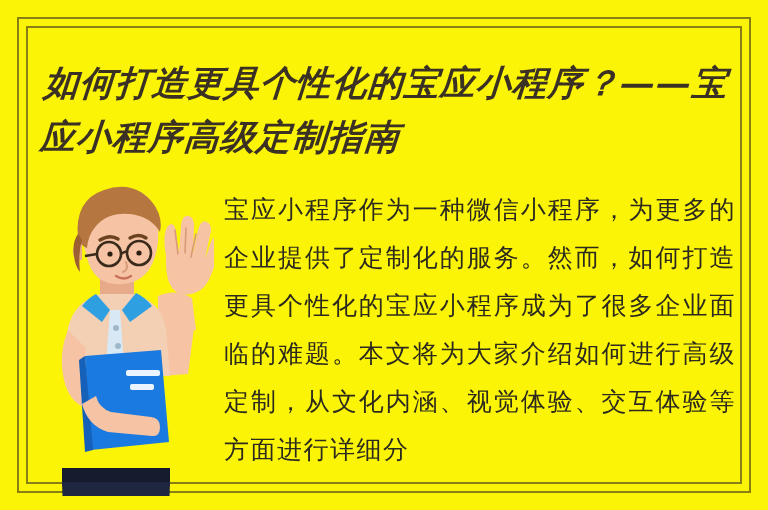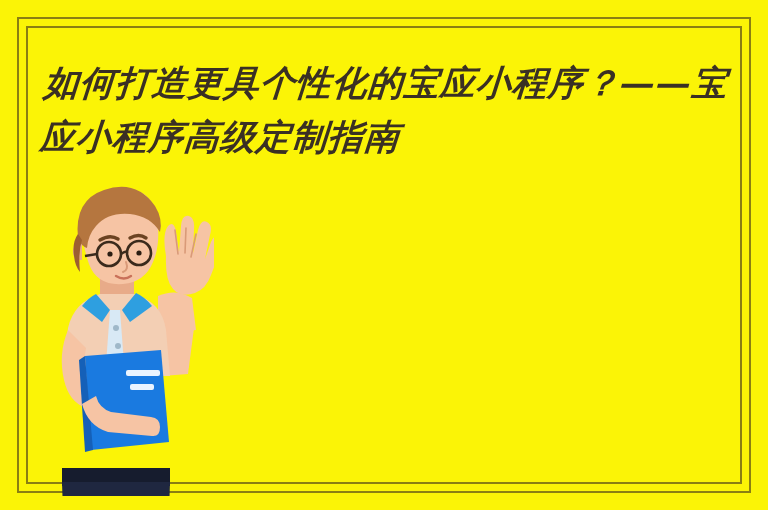--- a/index.html
+++ b/index.html
@@ -140,14 +140,17 @@
 
       <g>
         <path d="M24 290 l108 0 l0 18 l-108 0 z" fill="#161c2e"></path>
         <path d="M24 304 l108 0 q-2 72 -8 116 l-34 0 q-8 -46 -12 -74 q-6 30 -14 74 l-32 0 q-6 -52 -8 -116 z" fill="#1f2740"></path>
       </g>
     </svg>
   </div>
 
   <div class="title"><span>如何打造更具个性化的宝应小程序？——宝应小程序高级定制指南</span></div>
 
+  <div class="body-copy">
+    <p>宝应小程序作为一种微信小程序，为更多的企业提供了定制化的服务。然而，如何打造更具个性化的宝应小程序成为了很多企业面临的难题。本文将为大家介绍如何进行高级定制，从文化内涵、视觉体验、交互体验等方面进行详细分</p>
+  </div>
 
 </div>
 
 </body></html>

